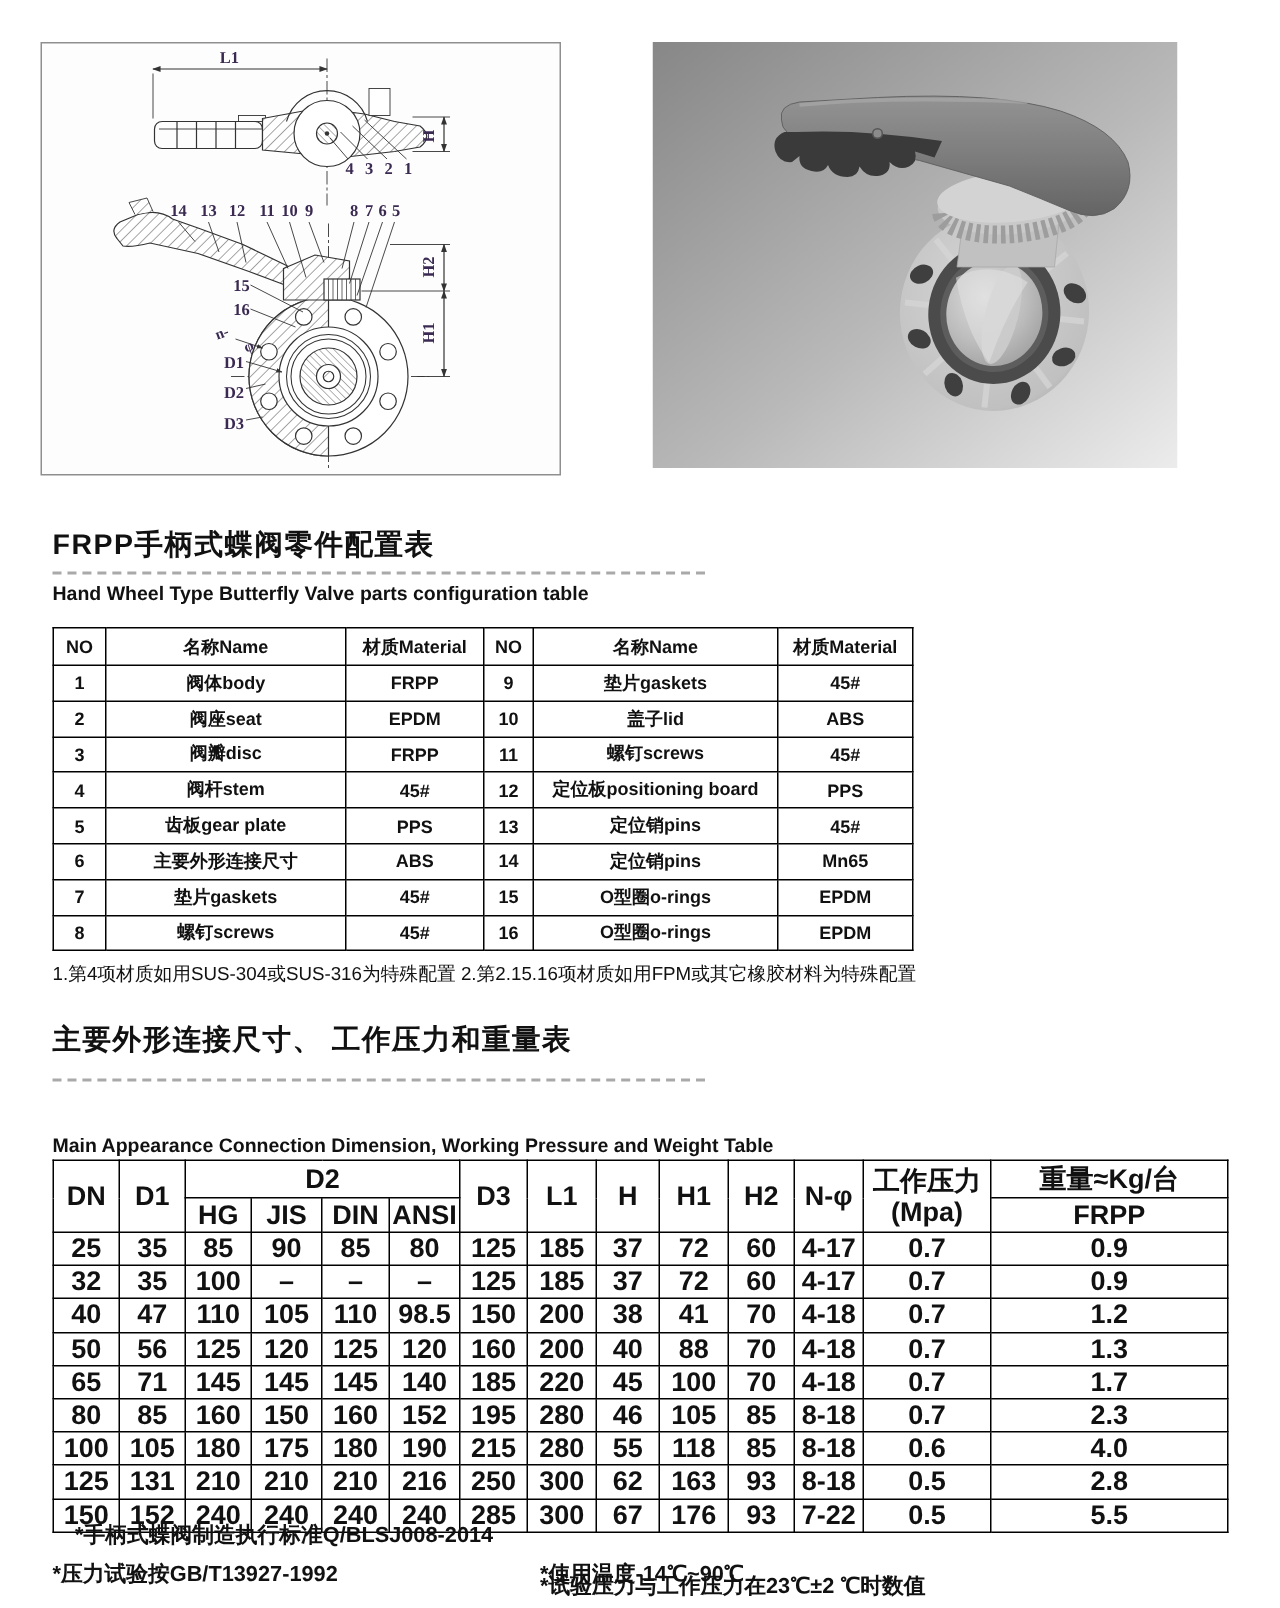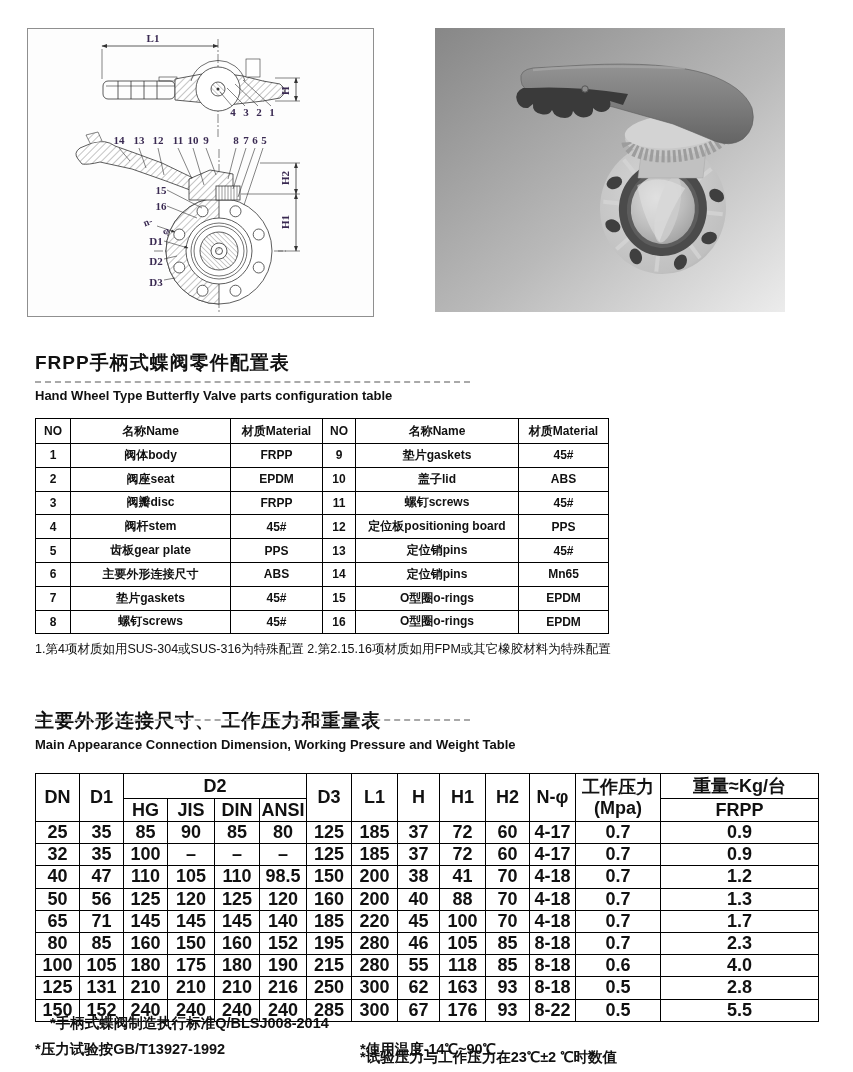--- a/index.html
+++ b/index.html
@@ -326,23 +326,23 @@
         <td>45#</td>
         <td>16</td>
         <td>O型圈o-rings</td>
         <td>EPDM</td>
       </tr>
     </tbody>
 </table>
 
 <div class="abs note" style="left:35px;top:641px;">1.第4项材质如用SUS-304或SUS-316为特殊配置 2.第2.15.16项材质如用FPM或其它橡胶材料为特殊配置</div>
 
-<div class="abs title-zh" style="left:35px;top:708px;">主要外形连接尺寸、 工作压力和重量表</div>
+<div class="abs title-zh" style="left:35px;top:680px;">主要外形连接尺寸、 工作压力和重量表</div>
 <div class="abs dash-sep" style="left:35px;top:719px;width:435px;"></div>
-<div class="abs title-en" style="left:35px;top:737px;">Main Appearance Connection Dimension, Working Pressure and Weight Table</div>
+<div class="abs title-en" style="left:35px;top:756px;">Main Appearance Connection Dimension, Working Pressure and Weight Table</div>
 
 <table class="abs dim-table" style="left:35px;top:755px;">
   <colgroup>
     <col style="width:44px">
       <col style="width:44px">
       <col style="width:44px">
       <col style="width:47px">
     <col style="width:45px">
       <col style="width:47px">
       <col style="width:45px">
@@ -513,21 +513,21 @@
         <td>152</td>
         <td>240</td>
         <td>240</td>
         <td>240</td>
         <td>240</td>
         <td>285</td>
         <td>300</td>
         <td>67</td>
         <td>176</td>
         <td>93</td>
-        <td>8-22</td>
+        <td>7-22</td>
         <td>0.5</td>
         <td>5.5</td>
       </tr>
     </tbody>
 </table>
 
 <div class="abs footnote" style="left:50px;top:1014px;">*手柄式蝶阀制造执行标准Q/BLSJ008-2014</div>
 <div class="abs footnote" style="left:35px;top:1040px;">*压力试验按GB/T13927-1992</div>
 <div class="abs footnote" style="left:360px;top:1014px;margin-top:34px;">*试验压力与工作压力在23℃±2 ℃时数值</div>
 <div class="abs footnote" style="left:360px;top:1040px;">*使用温度-14℃~90℃</div>

